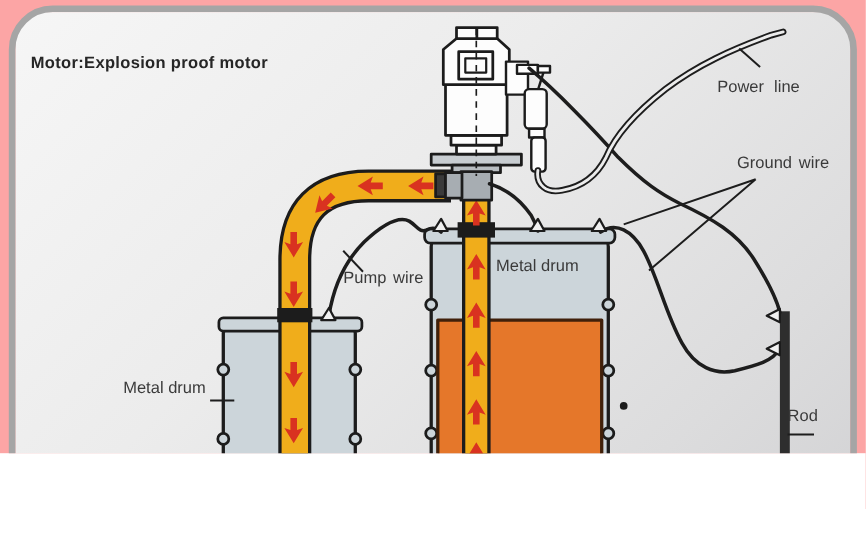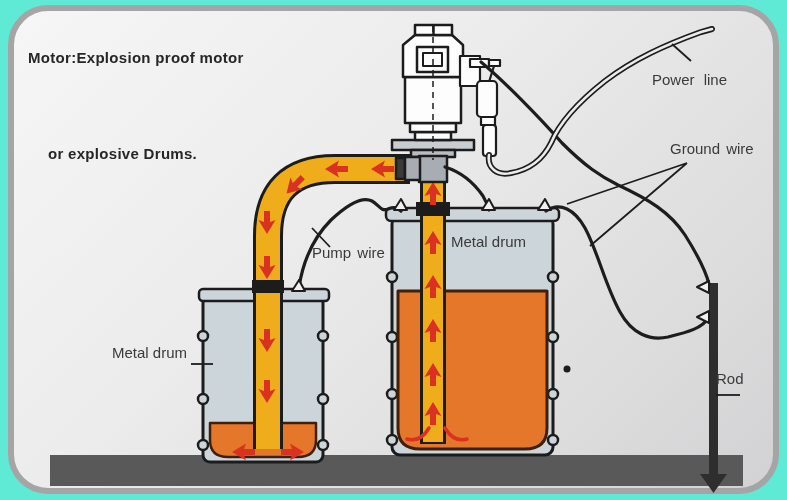--- a/index.html
+++ b/index.html
@@ -1,19 +1,19 @@
 <!DOCTYPE html>
 <html><head>
 <meta charset="utf-8">
 <style>
   html,body{margin:0;padding:0;}
   #stage{
     position:relative;
-    width:787px;height:500px;
-    background:#5eead4;
+    width:787px;height:412px;
+    background:#fca5a5;
     font-family:"Liberation Sans","DejaVu Sans",sans-serif;
     overflow:hidden;
   }
   #panel{
     position:absolute;
     left:8px;top:5px;width:771px;height:489px;
     box-sizing:border-box;
     border:6px solid #a5a5a5;
     border-radius:40px;
     background:linear-gradient(135deg,#f6f6f6 0%,#ececec 40%,#dcdcdd 80%,#d2d2d4 100%);
@@ -165,21 +165,20 @@
       <path d="M 687 163 L 567 204 M 687 163 L 590 246"></path>
       <path d="M 330 247 L 312 228"></path>
       <path d="M 191 364 L 213 364"></path>
       <path d="M 716 395 L 740 395"></path>
     </g>
 
     <circle cx="567" cy="369" r="3.5" fill="#1c1c1c"></circle>
   </svg>
 
   <div class="lbl info" style="left:28px;top:49px">Motor:Explosion proof motor</div>
-  <div class="lbl info" style="left:48px;top:145px">or explosive Drums.</div>
 
   <div class="lbl sp" style="left:652px;top:71px">Power line</div>
   <div class="lbl sp2" style="left:670px;top:140px">Ground wire</div>
   <div class="lbl sp2" style="left:312px;top:244px">Pump wire</div>
   <div class="lbl" style="left:451px;top:233px">Metal drum</div>
   <div class="lbl" style="left:112px;top:344px">Metal drum</div>
   <div class="lbl" style="left:716px;top:370px">Rod</div>
 </div>
 
 </body></html>

